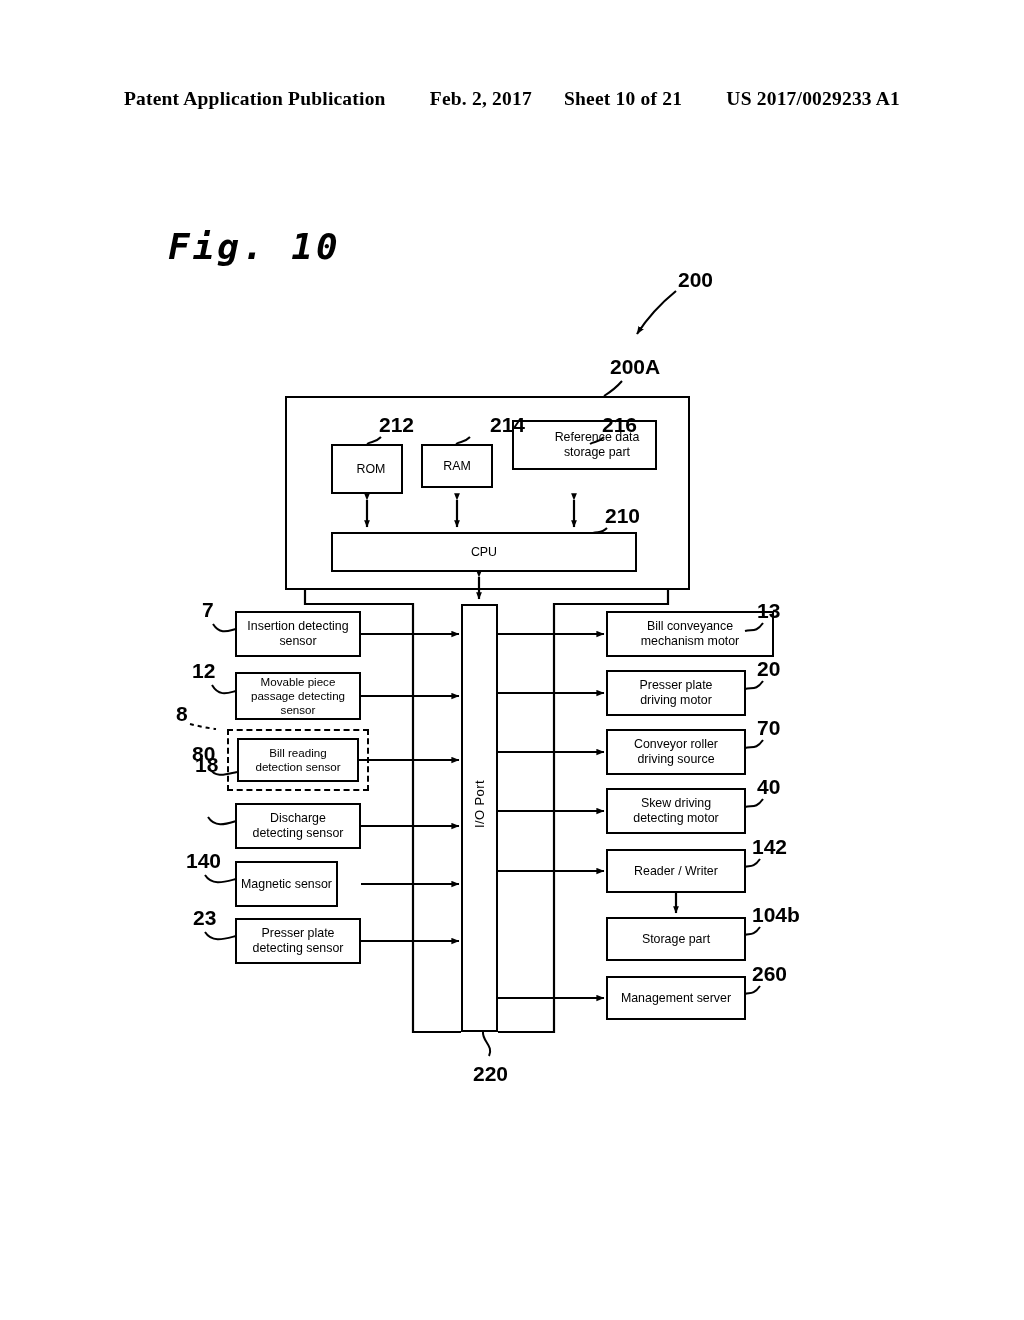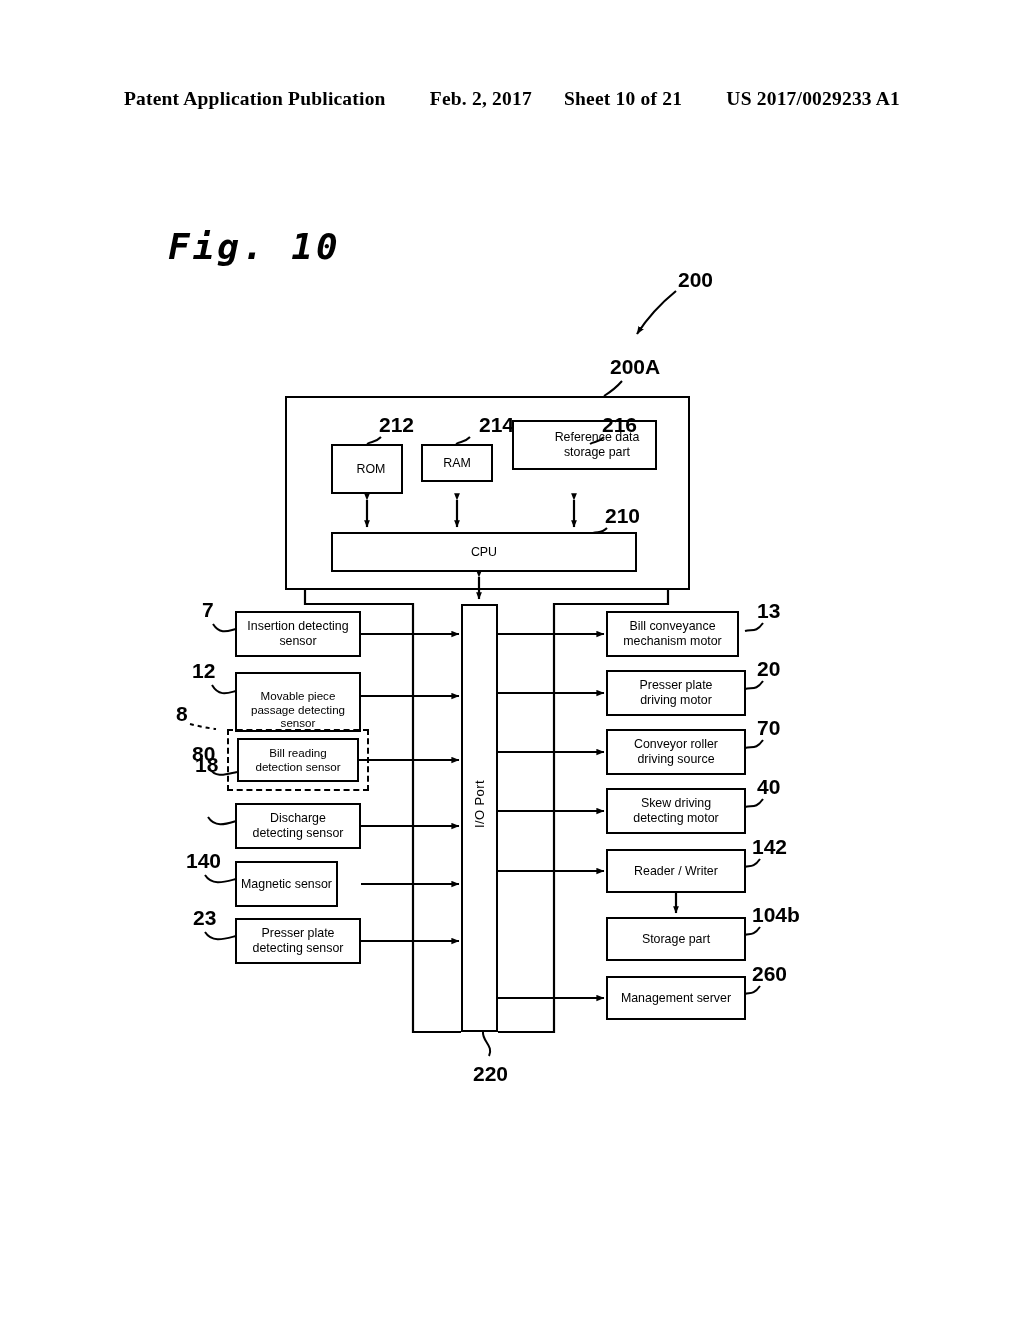--- a/index.html
+++ b/index.html
@@ -109,41 +109,41 @@
   <span>US 2017/0029233 A1</span>
 </div>
 
 <div id="fig-title">Fig. 10</div>
 
 <div class="outer-box" style="left:285px; top:396px; width:405px; height:194px;"></div>
 
 <div class="dg-box" style="left:331px; top:444px; width:72px; height:50px;padding-left:11px;">
   <span>ROM</span>
 </div>
-<div class="dg-box" style="left:421px; top:444px; width:72px; height:38px;">
+<div class="dg-box" style="left:421px; top:444px; width:72px; height:44px;">
   <span>RAM</span>
 </div>
 <div class="dg-box" style="left:512px; top:420px; width:145px; height:50px; white-space:pre-line;padding-left:28px;">
   <span>Reference data
 storage part</span>
 </div>
 
 <div class="dg-box" style="left:331px; top:532px; width:306px; height:40px;">
   <span>CPU</span>
 </div>
 
 <div class="dg-box" style="left:461px; top:604px; width:37px; height:428px;">
 </div>
 <div class="vert-text" style="left:472px; top:780px;">I/O Port</div>
 
 <div class="dg-box" style="left:235px; top:611px; width:126px; height:46px; white-space:pre-line;justify-content:center;">
   <span>Insertion detecting
 sensor</span>
 </div>
-<div class="dg-box" style="left:235px; top:672px; width:126px; height:60px; white-space:pre-line; font-size:11.6px;align-items:flex-end;">
+<div class="dg-box" style="left:235px; top:672px; width:126px; height:48px; white-space:pre-line; font-size:11.6px;">
   <span>Movable piece
 passage detecting
 sensor</span>
 </div>
 
 <div class="dashed-box" style="left:227px; top:729px; width:142px; height:62px;"></div>
 <div class="dg-box" style="left:237px; top:738px; width:122px; height:44px; white-space:pre-line; font-size:11.6px;">
   <span>Bill reading
 detection sensor</span>
 </div>
@@ -153,21 +153,21 @@
 detecting sensor</span>
 </div>
 <div class="dg-box" style="left:235px; top:861px; width:103px; height:46px; white-space:pre-line;">
   <span>Magnetic sensor</span>
 </div>
 <div class="dg-box" style="left:235px; top:918px; width:126px; height:46px; white-space:pre-line;">
   <span>Presser plate
 detecting sensor</span>
 </div>
 
-<div class="dg-box" style="left:606px; top:611px; width:133px; height:46px; white-space:pre-line;">
+<div class="dg-box" style="left:606px; top:611px; width:168px; height:46px; white-space:pre-line;">
   <span>Bill conveyance
 mechanism motor</span>
 </div>
 <div class="dg-box" style="left:606px; top:670px; width:140px; height:46px; white-space:pre-line;">
   <span>Presser plate
 driving motor</span>
 </div>
 <div class="dg-box" style="left:606px; top:729px; width:140px; height:46px; white-space:pre-line;">
   <span>Conveyor roller
 driving source</span>
@@ -182,21 +182,21 @@
 <div class="dg-box" style="left:606px; top:917px; width:140px; height:44px;">
   <span>Storage part</span>
 </div>
 <div class="dg-box" style="left:606px; top:976px; width:140px; height:44px;">
   <span>Management server</span>
 </div>
 
 <div class="ref" style="left:678px; top:268px;">200</div>
 <div class="ref" style="left:610px; top:355px;">200A</div>
 <div class="ref" style="left:379px; top:413px;">212</div>
-<div class="ref" style="left:479px; top:413px;">214</div>
+<div class="ref" style="left:490px; top:413px;">214</div>
 <div class="ref" style="left:602px; top:413px;">216</div>
 <div class="ref" style="left:605px; top:504px;">210</div>
 <div class="ref" style="left:473px; top:1062px;">220</div>
 
 <div class="ref" style="left:202px; top:598px;">7</div>
 <div class="ref" style="left:192px; top:659px;text-align:right;">12</div>
 <div class="ref" style="left:176px; top:702px;">8</div>
 <div class="ref" style="left:192px; top:742px;">80</div>
 <div class="ref" style="left:195px; top:753px;">18</div>
 <div class="ref" style="left:186px; top:849px;">140</div>

